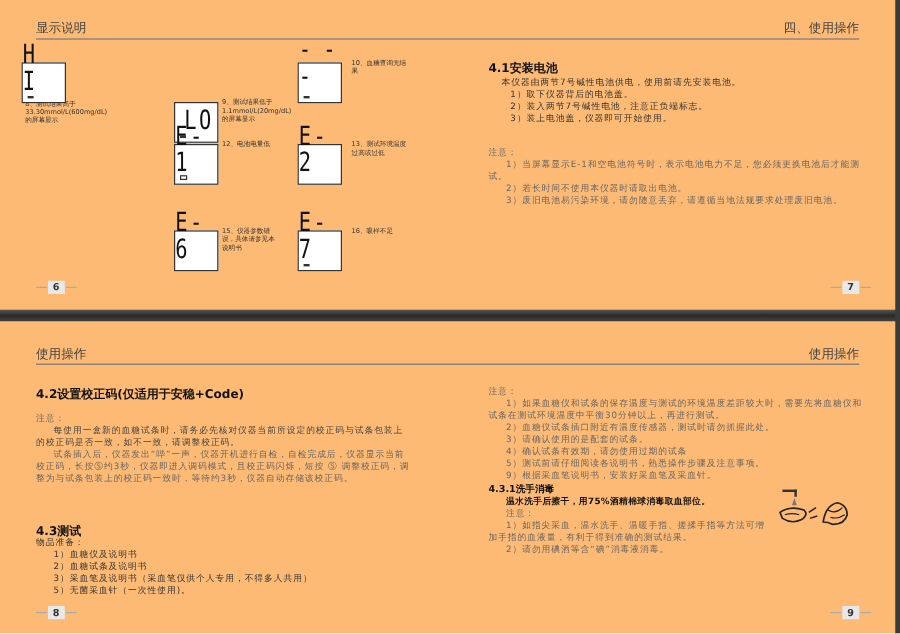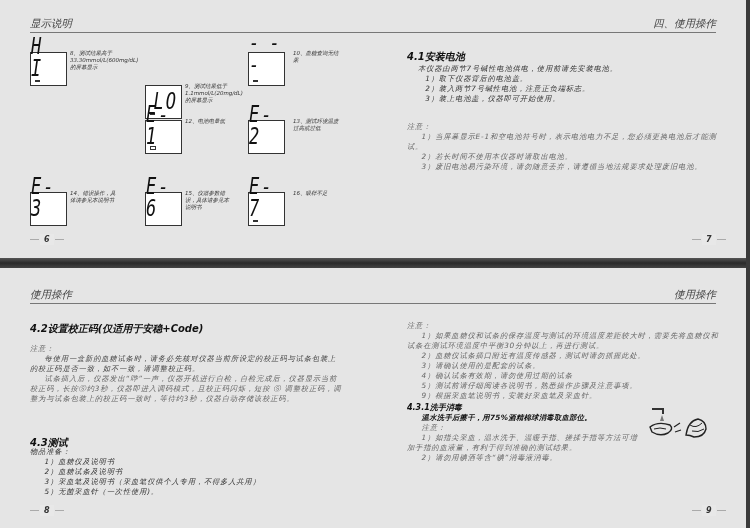--- a/index.html
+++ b/index.html
@@ -1,17 +1,17 @@
 <!DOCTYPE html>
 <html><head>
   <meta charset="utf-8">
   <style>
     html, body { margin: 0; padding: 0; background: #ffffff; }
     body { width: 750px; height: 528px; position: relative; overflow: hidden; font-family: "DejaVu Sans", sans-serif; color: #2a2a2a; }
-    .spread { position: absolute; left: 0; width: 746px; background: #e5e5e5; font-style: italic; }
+    .spread { position: absolute; left: 0; width: 746px; background: #fdba74; }
     .spread.top { top: 0; height: 258px; }
     .spread.bottom { top: 268px; height: 260px; }
     .band { position: absolute; left: 0; top: 258px; width: 750px; height: 10px; background: linear-gradient(#555, #2a2a2a 50%, #444); }
     .right-edge { position: absolute; right: 0; top: 0; width: 4px; height: 528px; background: #3a3a3a; }
 
     .header-rule { position: absolute; top: 32px; left: 30px; width: 686px; height: 1px; background: #777; }
     .page-title { position: absolute; font-size: 10.5px; color: #444; }
     .page-title.left { left: 30px; top: 17px; }
     .page-title.right { right: 30px; top: 17px; }
 
@@ -39,21 +39,21 @@
     .illus { position: absolute; left: 648px; top: 405px; width: 62px; height: 36px; }
   </style>
 </head>
 <body>
 
 <div class="spread top">
   <div class="page-title left">显示说明</div>
   <div class="page-title right">四、使用操作</div>
   <div class="header-rule"></div>
 
-  <div class="lcd-item" style="left:30px;top:52px;">
+  <div class="lcd-item" style="left:18px;top:52px;flex-direction:column;">
     <div class="lcd">
       <span class="big">H I</span>
       <span class="batt"></span>
     </div>
     <div class="lcd-cap">8、测试结果高于33.30mmol/L(600mg/dL)的屏幕显示</div>
   </div>
   <div class="lcd-item" style="left:145px;top:52px;margin-top:33px;">
     <div class="lcd">
       <span class="big">LO</span>
       <span class="batt"></span>
@@ -75,26 +75,20 @@
     </div>
     <div class="lcd-cap">12、电池电量低</div>
   </div>
   <div class="lcd-item" style="left:248px;top:120px;">
     <div class="lcd">
       <span class="big">E-2</span>
     </div>
     <div class="lcd-cap" style="margin-left:8px;">13、测试环境温度过高或过低</div>
   </div>
 
-  <div class="lcd-item" style="left:30px;top:192px;">
-    <div class="lcd">
-      <span class="big">E-3</span>
-    </div>
-    <div class="lcd-cap">14、错误操作，具体请参见本说明书</div>
-  </div>
   <div class="lcd-item" style="left:145px;top:192px;">
     <div class="lcd">
       <span class="big">E-6</span>
     </div>
     <div class="lcd-cap">15、仪器参数错误，具体请参见本说明书</div>
   </div>
   <div class="lcd-item" style="left:248px;top:192px;">
     <div class="lcd">
       <span class="big">E-7</span>
       <span class="batt"></span>

